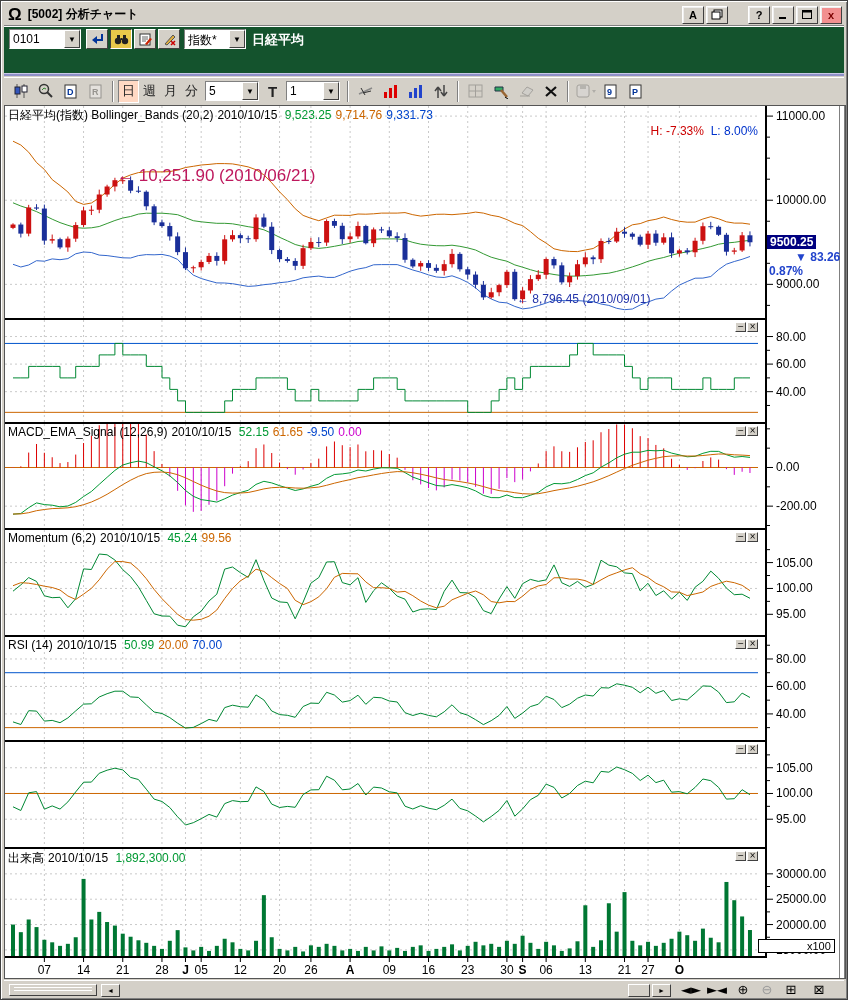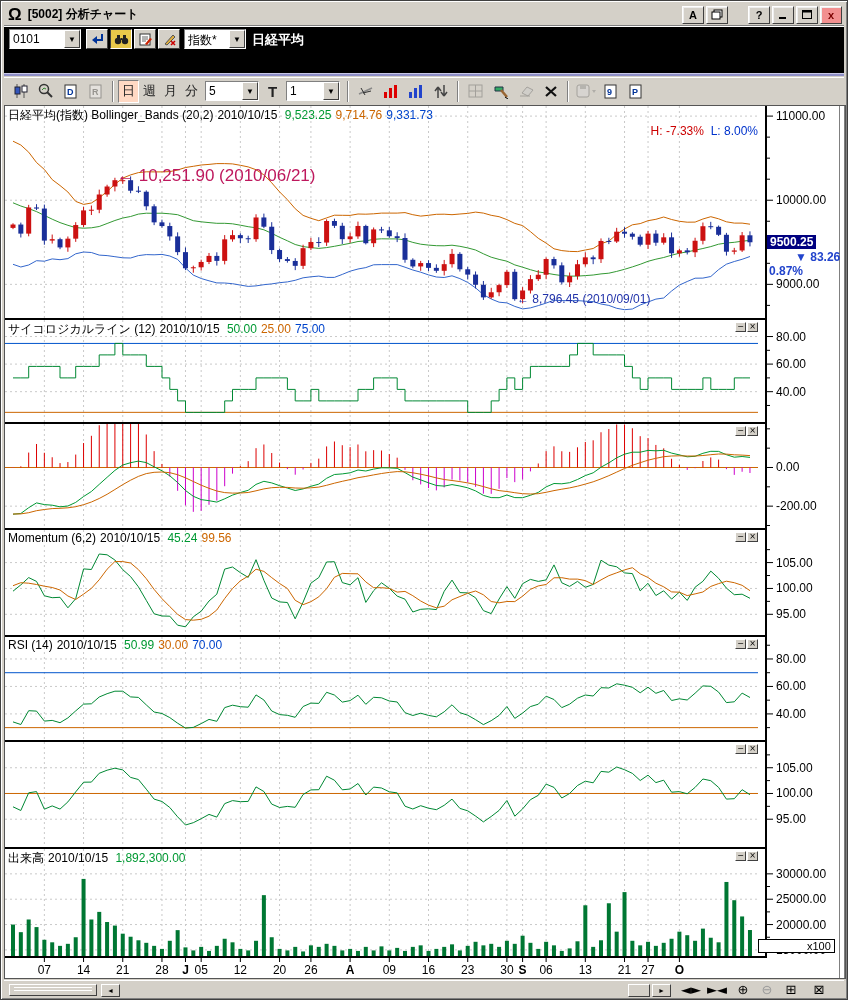--- a/index.html
+++ b/index.html
@@ -9,21 +9,21 @@
   
   .titlebar{position:absolute;left:3px;top:3px;right:3px;height:22px;display:flex;align-items:center;background:#d4d0c8;border-bottom:1px solid #808080;box-shadow:0 1px 0 #fff;}
   .logo{font-weight:bold;font-size:17px;margin:0 6px 0 4px;line-height:18px;}
   .wtitle{font-size:12px;font-weight:bold;color:#000;}
   .wbtns{margin-left:auto;display:flex;align-items:center;gap:2px;padding-right:2px;}
   .wb{width:22px;height:18px;background:#d4d0c8;border:1px solid;border-color:#fff #404040 #404040 #fff;
       box-shadow:inset 1px 1px 0 #eee;display:flex;align-items:center;justify-content:center;font-size:11px;font-weight:bold;}
   .wb.gap{margin-left:18px;}
   .wb.close{background:#f29090;color:#7a0000;}
   
-  .qbar{position:absolute;left:3px;top:26px;right:3px;height:46px;background:#000000;}
+  .qbar{position:absolute;left:3px;top:26px;right:3px;height:46px;background:#14532d;}
   .qrow1{position:absolute;left:0;top:1px;right:0;height:23px;}
   .qrow2{position:absolute;left:0;top:25px;right:0;height:20px;color:#fff;font-size:12px;font-weight:bold;}
   .combo{position:absolute;height:20px;background:#fff;border:1px solid;border-color:#808080 #fff #fff #808080;display:flex;}
   .combo .cv{flex:1;font-size:12px;padding:2px 3px 0 3px;color:#000;overflow:hidden;white-space:nowrap;}
   .drop{width:16px;height:100%;background:#d4d0c8;border:1px solid;border-color:#fff #404040 #404040 #fff;display:flex;align-items:center;justify-content:center;font-size:8px;color:#000;}
   .ibtn{position:absolute;width:22px;height:20px;background:#d4d0c8;border:1px solid;border-color:#fff #404040 #404040 #fff;display:flex;align-items:center;justify-content:center;}
   .ibtn.gold{background:#e8c84a;border-color:#404040 #fff #fff #404040;}
   .qname{position:absolute;left:248px;top:3px;color:#fff;font-size:13px;font-weight:bold;}
   .q{position:absolute;top:2px;white-space:nowrap;}
   .cyan{color:#3aa7f0;} .salmon{color:#ff8080;} .white{color:#fff;}
@@ -509,24 +509,20 @@
         <line x1="619.52" y1="0" x2="619.52" y2="102" stroke="#c9c9c9" stroke-dasharray="2,3"></line>
         <line x1="643.04" y1="0" x2="643.04" y2="102" stroke="#c9c9c9" stroke-dasharray="2,3"></line>
         <line x1="674.4" y1="0" x2="674.4" y2="102" stroke="#c9c9c9" stroke-dasharray="2,3"></line>
         <line x1="0" y1="16.54054054054054" x2="753" y2="16.54054054054054" stroke="#c9c9c9" stroke-dasharray="2,3"></line>
         <line x1="0" y1="44.108108108108105" x2="753" y2="44.108108108108105" stroke="#c9c9c9" stroke-dasharray="2,3"></line>
         <line x1="0" y1="71.67567567567568" x2="753" y2="71.67567567567568" stroke="#c9c9c9" stroke-dasharray="2,3"></line>
         <line x1="0" y1="92.35135135135135" x2="753" y2="92.35135135135135" stroke="#cc6600" stroke-width="1"></line>
         <line x1="0" y1="23.43243243243243" x2="753" y2="23.43243243243243" stroke="#0055cc" stroke-width="1"></line>
         <path d="M8.0 57.9 L15.8 57.9 L15.8 57.9 L23.7 57.9 L23.7 46.4 L31.5 46.4 L31.5 46.4 L39.4 46.4 L39.4 46.4 L47.2 46.4 L47.2 46.4 L55.0 46.4 L55.0 57.9 L62.9 57.9 L62.9 57.9 L70.7 57.9 L70.7 46.4 L78.6 46.4 L78.6 46.4 L86.4 46.4 L86.4 46.4 L94.2 46.4 L94.2 34.9 L102.1 34.9 L102.1 34.9 L109.9 34.9 L109.9 23.4 L117.8 23.4 L117.8 34.9 L125.6 34.9 L125.6 34.9 L133.4 34.9 L133.4 34.9 L141.3 34.9 L141.3 46.4 L149.1 46.4 L149.1 46.4 L157.0 46.4 L157.0 57.9 L164.8 57.9 L164.8 69.4 L172.6 69.4 L172.6 80.9 L180.5 80.9 L180.5 92.4 L188.3 92.4 L188.3 92.4 L196.2 92.4 L196.2 92.4 L204.0 92.4 L204.0 92.4 L211.8 92.4 L211.8 92.4 L219.7 92.4 L219.7 80.9 L227.5 80.9 L227.5 69.4 L235.4 69.4 L235.4 69.4 L243.2 69.4 L243.2 69.4 L251.0 69.4 L251.0 57.9 L258.9 57.9 L258.9 57.9 L266.7 57.9 L266.7 57.9 L274.6 57.9 L274.6 57.9 L282.4 57.9 L282.4 69.4 L290.2 69.4 L290.2 80.9 L298.1 80.9 L298.1 80.9 L305.9 80.9 L305.9 69.4 L313.8 69.4 L313.8 80.9 L321.6 80.9 L321.6 80.9 L329.4 80.9 L329.4 80.9 L337.3 80.9 L337.3 80.9 L345.1 80.9 L345.1 80.9 L353.0 80.9 L353.0 69.4 L360.8 69.4 L360.8 69.4 L368.6 69.4 L368.6 57.9 L376.5 57.9 L376.5 57.9 L384.3 57.9 L384.3 57.9 L392.2 57.9 L392.2 69.4 L400.0 69.4 L400.0 80.9 L407.8 80.9 L407.8 80.9 L415.7 80.9 L415.7 80.9 L423.5 80.9 L423.5 80.9 L431.4 80.9 L431.4 80.9 L439.2 80.9 L439.2 80.9 L447.0 80.9 L447.0 80.9 L454.9 80.9 L454.9 80.9 L462.7 80.9 L462.7 92.4 L470.6 92.4 L470.6 92.4 L478.4 92.4 L478.4 92.4 L486.2 92.4 L486.2 80.9 L494.1 80.9 L494.1 69.4 L501.9 69.4 L501.9 57.9 L509.8 57.9 L509.8 69.4 L517.6 69.4 L517.6 57.9 L525.4 57.9 L525.4 46.4 L533.3 46.4 L533.3 46.4 L541.1 46.4 L541.1 46.4 L549.0 46.4 L549.0 46.4 L556.8 46.4 L556.8 46.4 L564.6 46.4 L564.6 34.9 L572.5 34.9 L572.5 23.4 L580.3 23.4 L580.3 23.4 L588.2 23.4 L588.2 34.9 L596.0 34.9 L596.0 34.9 L603.8 34.9 L603.8 34.9 L611.7 34.9 L611.7 34.9 L619.5 34.9 L619.5 46.4 L627.4 46.4 L627.4 57.9 L635.2 57.9 L635.2 69.4 L643.0 69.4 L643.0 57.9 L650.9 57.9 L650.9 57.9 L658.7 57.9 L658.7 57.9 L666.6 57.9 L666.6 69.4 L674.4 69.4 L674.4 69.4 L682.2 69.4 L682.2 69.4 L690.1 69.4 L690.1 69.4 L697.9 69.4 L697.9 57.9 L705.8 57.9 L705.8 69.4 L713.6 69.4 L713.6 69.4 L721.4 69.4 L721.4 69.4 L729.3 69.4 L729.3 57.9 L737.1 57.9 L737.1 57.9 L745.0 57.9 L745.0 57.9 " fill="none" stroke="#008833" stroke-width="1"></path>
       </svg>
-    <div class="phead">
-      <span>サイコロジカルライン (12)</span><span>2010/10/15</span>
-      <span class="g">50.00</span><span class="o">25.00</span><span class="b">75.00</span>
-    </div>
     <div class="mini" style="left:730px;">−</div>
     <div class="mini" style="left:742px;">×</div>
   </div>
 
   <div class="psep" style="top:421px;"></div>
   <div class="panel" id="p-macd" style="top:423px;height:104px;">
     <svg id="svg-macd" width="753" height="104">
         <line x1="39.36" y1="0" x2="39.36" y2="104" stroke="#c9c9c9" stroke-dasharray="2,3"></line>
         <line x1="78.56" y1="0" x2="78.56" y2="104" stroke="#c9c9c9" stroke-dasharray="2,3"></line>
         <line x1="117.75999999999999" y1="0" x2="117.75999999999999" y2="104" stroke="#c9c9c9" stroke-dasharray="2,3"></line>
@@ -641,20 +637,24 @@
         <line x1="697.92" y1="43.49442379182156" x2="697.92" y2="37.025795537535984" stroke="#dd0000"></line>
         <line x1="705.76" y1="43.49442379182156" x2="705.76" y2="33.44827968226737" stroke="#dd0000"></line>
         <line x1="713.6" y1="43.49442379182156" x2="713.6" y2="35.59959299075944" stroke="#dd0000"></line>
         <line x1="721.4399999999999" y1="43.49442379182156" x2="721.4399999999999" y2="45.16985097297297" stroke="#cc00cc"></line>
         <line x1="729.28" y1="43.49442379182156" x2="729.28" y2="50.89060032824405" stroke="#cc00cc"></line>
         <line x1="737.12" y1="43.49442379182156" x2="737.12" y2="47.77523620273265" stroke="#cc00cc"></line>
         <line x1="744.96" y1="43.49442379182156" x2="744.96" y2="48.999369208647146" stroke="#cc00cc"></line>
         <path d="M8.0 90.2 L15.8 89.5 L23.7 83.7 L31.5 78.9 L39.4 80.6 L47.2 81.2 L55.0 82.8 L62.9 82.0 L70.7 78.4 L78.6 72.5 L86.4 67.5 L94.2 60.4 L102.1 53.3 L109.9 46.4 L117.8 41.0 L125.6 38.7 L133.4 37.1 L141.3 38.6 L149.1 42.8 L157.0 46.8 L164.8 51.8 L172.6 58.5 L180.5 66.5 L188.3 72.3 L196.2 75.6 L204.0 76.7 L211.8 78.1 L219.7 74.8 L227.5 71.1 L235.4 68.5 L243.2 66.3 L251.0 60.4 L258.9 57.3 L266.7 58.9 L274.6 61.7 L282.4 64.0 L290.2 66.5 L298.1 64.9 L305.9 62.3 L313.8 60.1 L321.6 54.3 L329.4 50.5 L337.3 49.9 L345.1 48.8 L353.0 46.0 L360.8 47.0 L368.6 45.1 L376.5 43.8 L384.3 43.9 L392.2 44.3 L400.0 48.6 L407.8 53.1 L415.7 55.9 L423.5 58.8 L431.4 61.5 L439.2 62.1 L447.0 60.6 L454.9 62.0 L462.7 63.8 L470.6 66.9 L478.4 71.4 L486.2 73.6 L494.1 73.7 L501.9 71.0 L509.8 73.6 L517.6 73.7 L525.4 71.3 L533.3 68.4 L541.1 62.9 L549.0 59.5 L556.8 59.8 L564.6 58.7 L572.5 55.5 L580.3 51.6 L588.2 48.8 L596.0 43.2 L603.8 38.9 L611.7 33.8 L619.5 30.2 L627.4 28.2 L635.2 28.2 L643.0 26.4 L650.9 26.8 L658.7 26.3 L666.6 29.1 L674.4 30.9 L682.2 32.8 L690.1 32.3 L697.9 29.3 L705.8 27.3 L713.6 27.4 L721.4 30.7 L729.3 33.2 L737.1 32.5 L745.0 33.4 " fill="none" stroke="#009933" stroke-width="1"></path>
         <path d="M8.0 90.0 L15.8 89.9 L23.7 88.7 L31.5 86.7 L39.4 85.5 L47.2 84.6 L55.0 84.3 L62.9 83.8 L70.7 82.7 L78.6 80.7 L86.4 78.0 L94.2 74.5 L102.1 70.3 L109.9 65.5 L117.8 60.6 L125.6 56.2 L133.4 52.4 L141.3 49.6 L149.1 48.3 L157.0 48.0 L164.8 48.7 L172.6 50.7 L180.5 53.8 L188.3 57.5 L196.2 61.2 L204.0 64.3 L211.8 67.0 L219.7 68.6 L227.5 69.1 L235.4 69.0 L243.2 68.5 L251.0 66.8 L258.9 64.9 L266.7 63.7 L274.6 63.3 L282.4 63.4 L290.2 64.0 L298.1 64.2 L305.9 63.8 L313.8 63.1 L321.6 61.3 L329.4 59.2 L337.3 57.3 L345.1 55.6 L353.0 53.7 L360.8 52.4 L368.6 50.9 L376.5 49.5 L384.3 48.4 L392.2 47.6 L400.0 47.8 L407.8 48.8 L415.7 50.2 L423.5 51.9 L431.4 53.9 L439.2 55.5 L447.0 56.5 L454.9 57.6 L462.7 58.9 L470.6 60.5 L478.4 62.6 L486.2 64.8 L494.1 66.6 L501.9 67.5 L509.8 68.7 L517.6 69.7 L525.4 70.0 L533.3 69.7 L541.1 68.3 L549.0 66.6 L556.8 65.2 L564.6 63.9 L572.5 62.2 L580.3 60.1 L588.2 57.8 L596.0 54.9 L603.8 51.7 L611.7 48.1 L619.5 44.5 L627.4 41.3 L635.2 38.7 L643.0 36.2 L650.9 34.3 L658.7 32.7 L666.6 32.0 L674.4 31.8 L682.2 32.0 L690.1 32.0 L697.9 31.5 L705.8 30.7 L713.6 30.0 L721.4 30.1 L729.3 30.8 L737.1 31.1 L745.0 31.6 " fill="none" stroke="#cc6600" stroke-width="1"></path>
       </svg>
+    <div class="phead">
+      <span>MACD_EMA_Signal (12,26,9)</span><span>2010/10/15</span>
+      <span class="g">52.15</span><span class="o">61.65</span><span class="b">-9.50</span><span class="m">0.00</span>
+    </div>
     <div class="mini" style="left:730px;">−</div>
     <div class="mini" style="left:742px;">×</div>
   </div>
 
   <div class="psep" style="top:527px;"></div>
   <div class="panel" id="p-momentum" style="top:529px;height:105px;">
     <svg id="svg-momentum" width="753" height="105">
         <line x1="39.36" y1="0" x2="39.36" y2="105" stroke="#c9c9c9" stroke-dasharray="2,3"></line>
         <line x1="78.56" y1="0" x2="78.56" y2="105" stroke="#c9c9c9" stroke-dasharray="2,3"></line>
         <line x1="117.75999999999999" y1="0" x2="117.75999999999999" y2="105" stroke="#c9c9c9" stroke-dasharray="2,3"></line>
@@ -714,21 +714,21 @@
         <line x1="674.4" y1="0" x2="674.4" y2="103" stroke="#c9c9c9" stroke-dasharray="2,3"></line>
         <line x1="0" y1="21.973333333333333" x2="753" y2="21.973333333333333" stroke="#c9c9c9" stroke-dasharray="2,3"></line>
         <line x1="0" y1="49.44" x2="753" y2="49.44" stroke="#c9c9c9" stroke-dasharray="2,3"></line>
         <line x1="0" y1="76.90666666666667" x2="753" y2="76.90666666666667" stroke="#c9c9c9" stroke-dasharray="2,3"></line>
         <line x1="0" y1="90.64" x2="753" y2="90.64" stroke="#cc6600" stroke-width="1"></line>
         <line x1="0" y1="35.70666666666666" x2="753" y2="35.70666666666666" stroke="#0055cc" stroke-width="1"></line>
         <path d="M8.0 84.9 L15.8 87.5 L23.7 73.7 L31.5 74.1 L39.4 84.1 L47.2 83.4 L55.0 85.7 L62.9 80.9 L70.7 73.9 L78.6 67.1 L86.4 66.8 L94.2 60.0 L102.1 56.7 L109.9 54.2 L117.8 54.2 L125.6 59.9 L133.4 60.4 L141.3 67.9 L149.1 75.0 L157.0 76.5 L164.8 80.6 L172.6 86.2 L180.5 91.1 L188.3 90.4 L196.2 86.6 L204.0 82.4 L211.8 84.3 L219.7 70.6 L227.5 68.2 L235.4 69.7 L243.2 70.2 L251.0 57.9 L258.9 63.0 L266.7 74.0 L274.6 77.6 L282.4 78.3 L290.2 80.3 L298.1 69.5 L305.9 66.1 L313.8 66.4 L321.6 55.3 L329.4 58.0 L337.3 65.1 L345.1 63.6 L353.0 58.2 L360.8 67.3 L368.6 60.3 L376.5 60.8 L384.3 64.0 L392.2 65.0 L400.0 75.7 L407.8 78.5 L415.7 76.2 L423.5 78.4 L431.4 79.8 L439.2 74.8 L447.0 67.8 L454.9 75.7 L462.7 78.2 L470.6 82.7 L478.4 87.6 L486.2 83.7 L494.1 78.4 L501.9 69.5 L509.8 81.4 L517.6 76.1 L525.4 69.6 L533.3 67.2 L541.1 59.2 L549.0 62.5 L556.8 70.6 L564.6 67.2 L572.5 61.2 L580.3 58.0 L588.2 59.0 L596.0 50.7 L603.8 51.0 L611.7 46.8 L619.5 48.2 L627.4 50.3 L635.2 55.8 L643.0 50.2 L650.9 56.3 L658.7 53.5 L666.6 63.5 L674.4 61.8 L682.2 63.0 L690.1 56.2 L697.9 48.9 L705.8 49.3 L713.6 55.1 L721.4 65.6 L729.3 64.8 L737.1 56.1 L745.0 60.5 " fill="none" stroke="#008833" stroke-width="1"></path>
       </svg>
     <div class="phead">
       <span>RSI (14)</span><span>2010/10/15</span>
-      <span class="g">50.99</span><span class="o">30.00</span><span class="b">70.00</span>
+      <span class="g">50.99</span><span class="o">20.00</span><span class="b">70.00</span>
     </div>
     <div class="mini" style="left:730px;">−</div>
     <div class="mini" style="left:742px;">×</div>
   </div>
 
   <div class="psep" style="top:739px;"></div>
   <div class="panel" id="p-kairi" style="top:741px;height:105px;">
     <svg id="svg-kairi" width="753" height="105">
         <line x1="39.36" y1="0" x2="39.36" y2="105" stroke="#c9c9c9" stroke-dasharray="2,3"></line>
         <line x1="78.56" y1="0" x2="78.56" y2="105" stroke="#c9c9c9" stroke-dasharray="2,3"></line>

